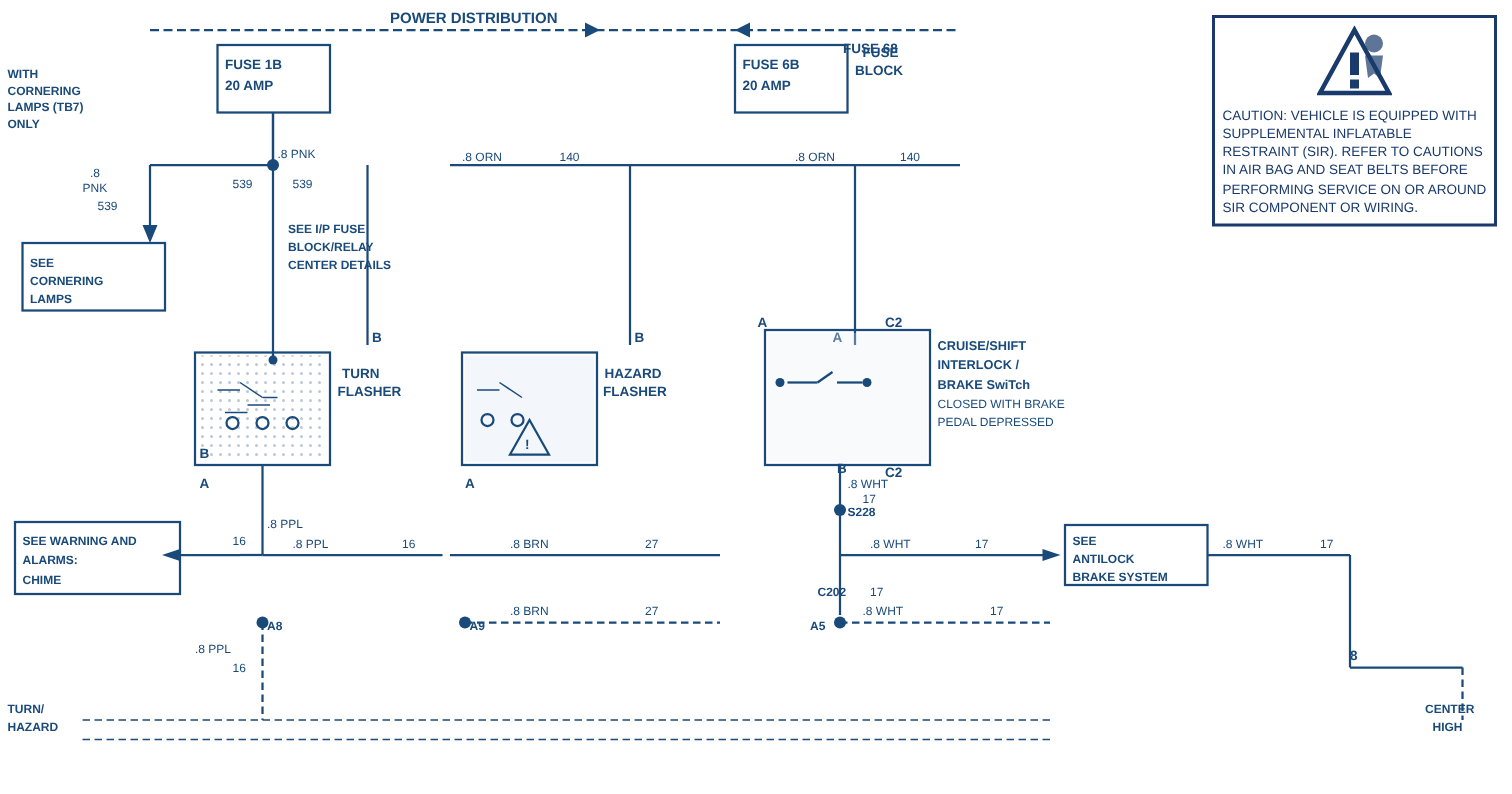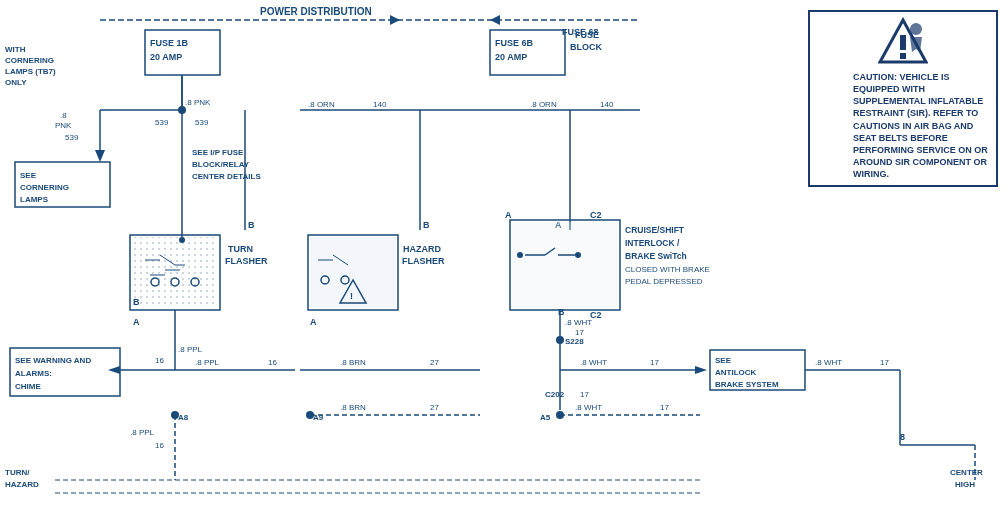--- a/index.html
+++ b/index.html
@@ -36,24 +36,23 @@
       font-weight: bold;
       line-height: 1.3;
     }
     .caution-icon {
       display: flex;
       justify-content: center;
       margin-bottom: 4px;
     }
     .caution-text {
       font-size: 9px;
-      font-weight: bold;
+      font-weight: normal;
       color: #1a3a6b;
       line-height: 1.35;
-      margin-left: 38px;
     }
   </style>
 </head>
 <body>
 
 <div class="diagram-container">
   <svg class="main-diagram" viewBox="0 0 1008 529">
 
     <rect width="1008" height="529" fill="white"></rect>
 

